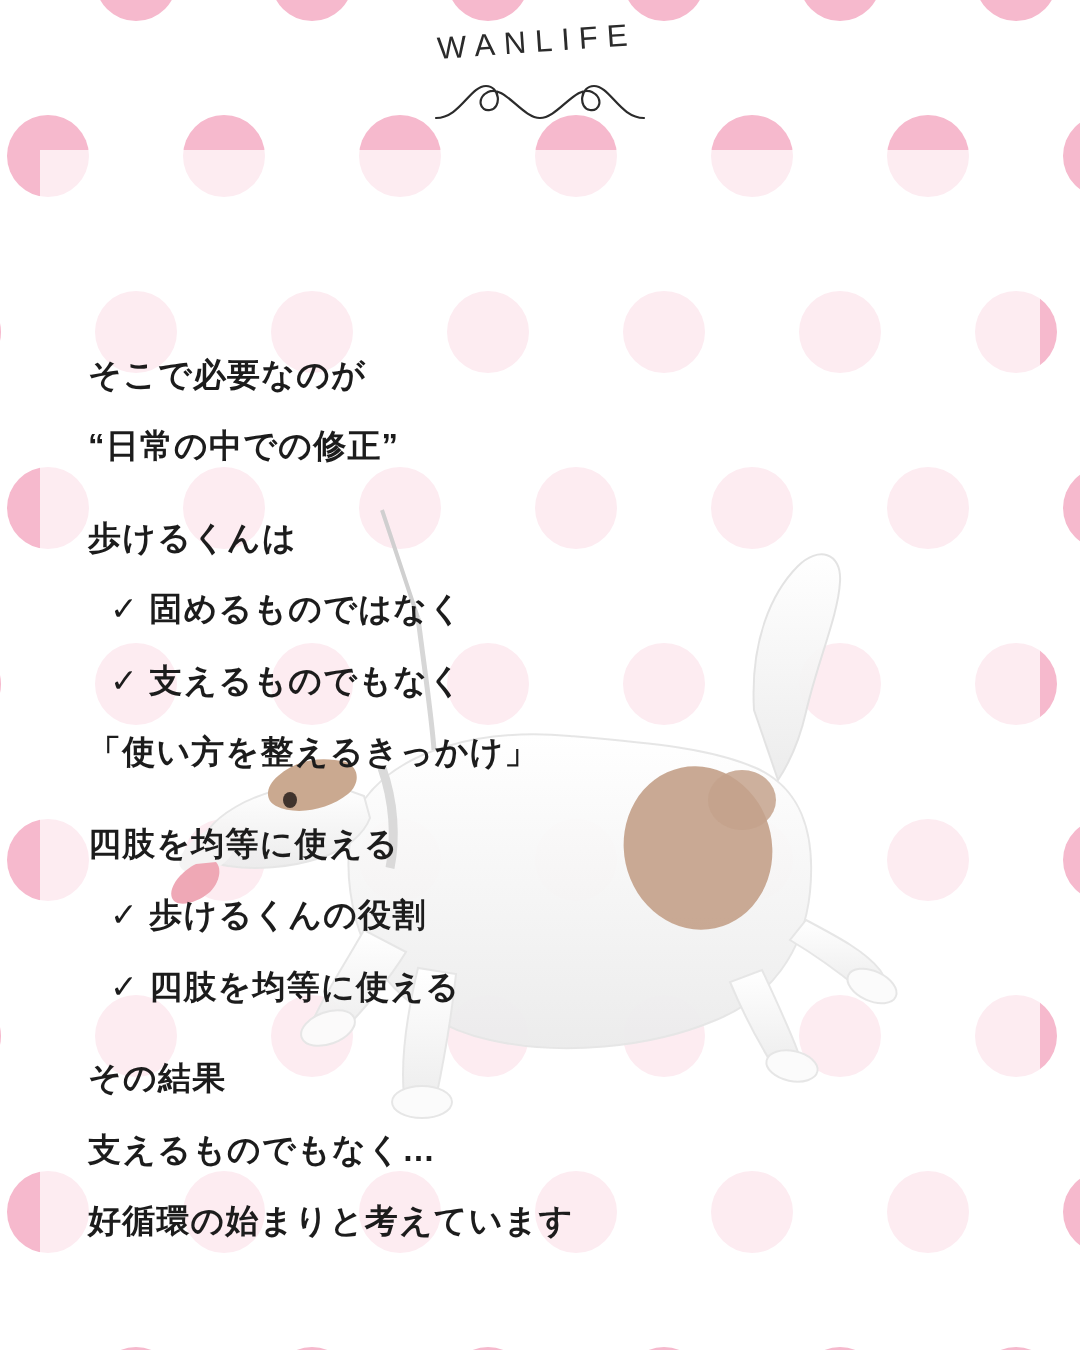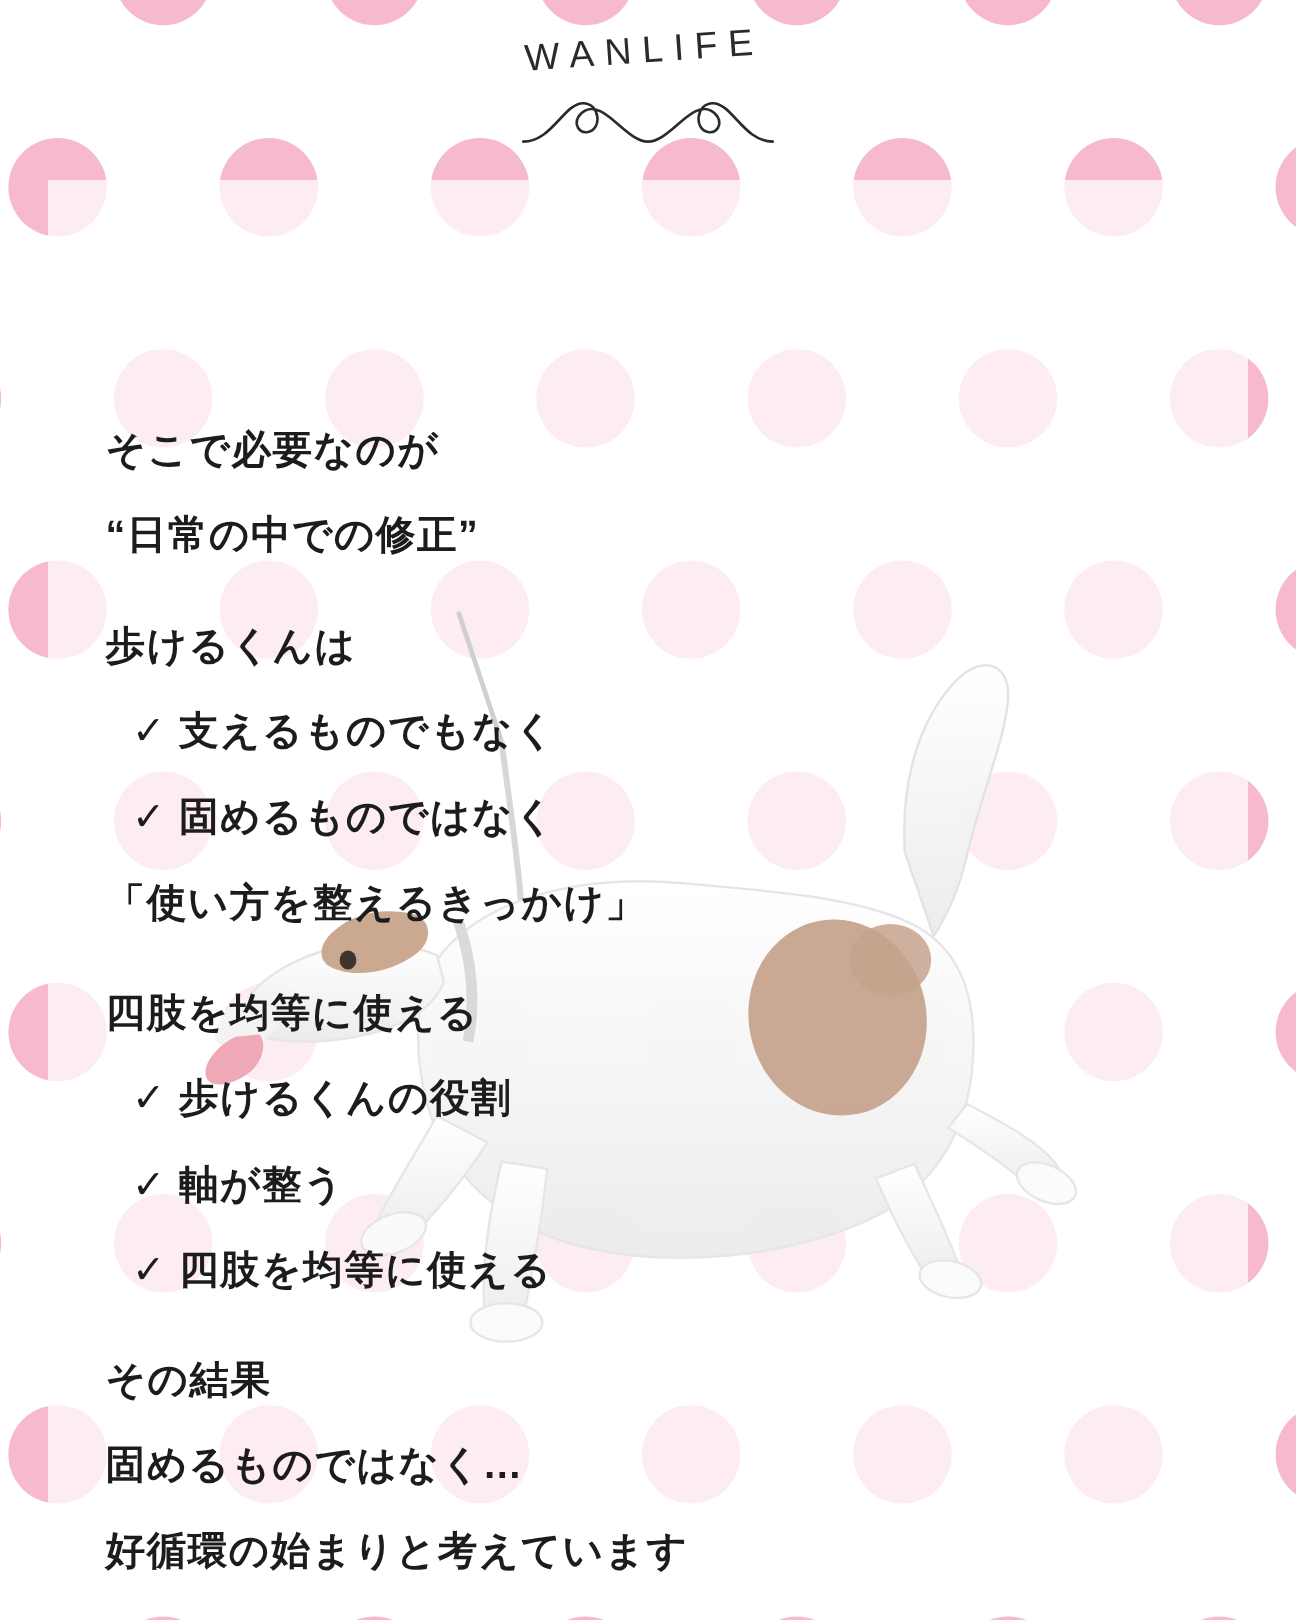--- a/index.html
+++ b/index.html
@@ -254,30 +254,29 @@
   </div>
 
 
   <div class="copy" id="copy">
       <div class="para">
         <div class="line">そこで必要なのが</div>
         <div class="line">“日常の中での修正”</div>
       </div>
       <div class="para">
         <div class="line">歩けるくんは</div>
+        <div class="line indent">✓ 固めるものではなく</div>
         <div class="line indent">✓ 支えるものでもなく</div>
-        <div class="line indent">✓ 固めるものではなく</div>
         <div class="line">「使い方を整えるきっかけ」</div>
       </div>
       <div class="para">
         <div class="line">四肢を均等に使える</div>
         <div class="line indent">✓ 歩けるくんの役割</div>
-        <div class="line indent">✓ 軸が整う</div>
         <div class="line indent">✓ 四肢を均等に使える</div>
       </div>
       <div class="para">
         <div class="line">その結果</div>
-        <div class="line">固めるものではなく…</div>
+        <div class="line">支えるものでもなく…</div>
         <div class="line">好循環の始まりと考えています</div>
       </div>
     </div>
 
 </div>
 
 </body></html>

